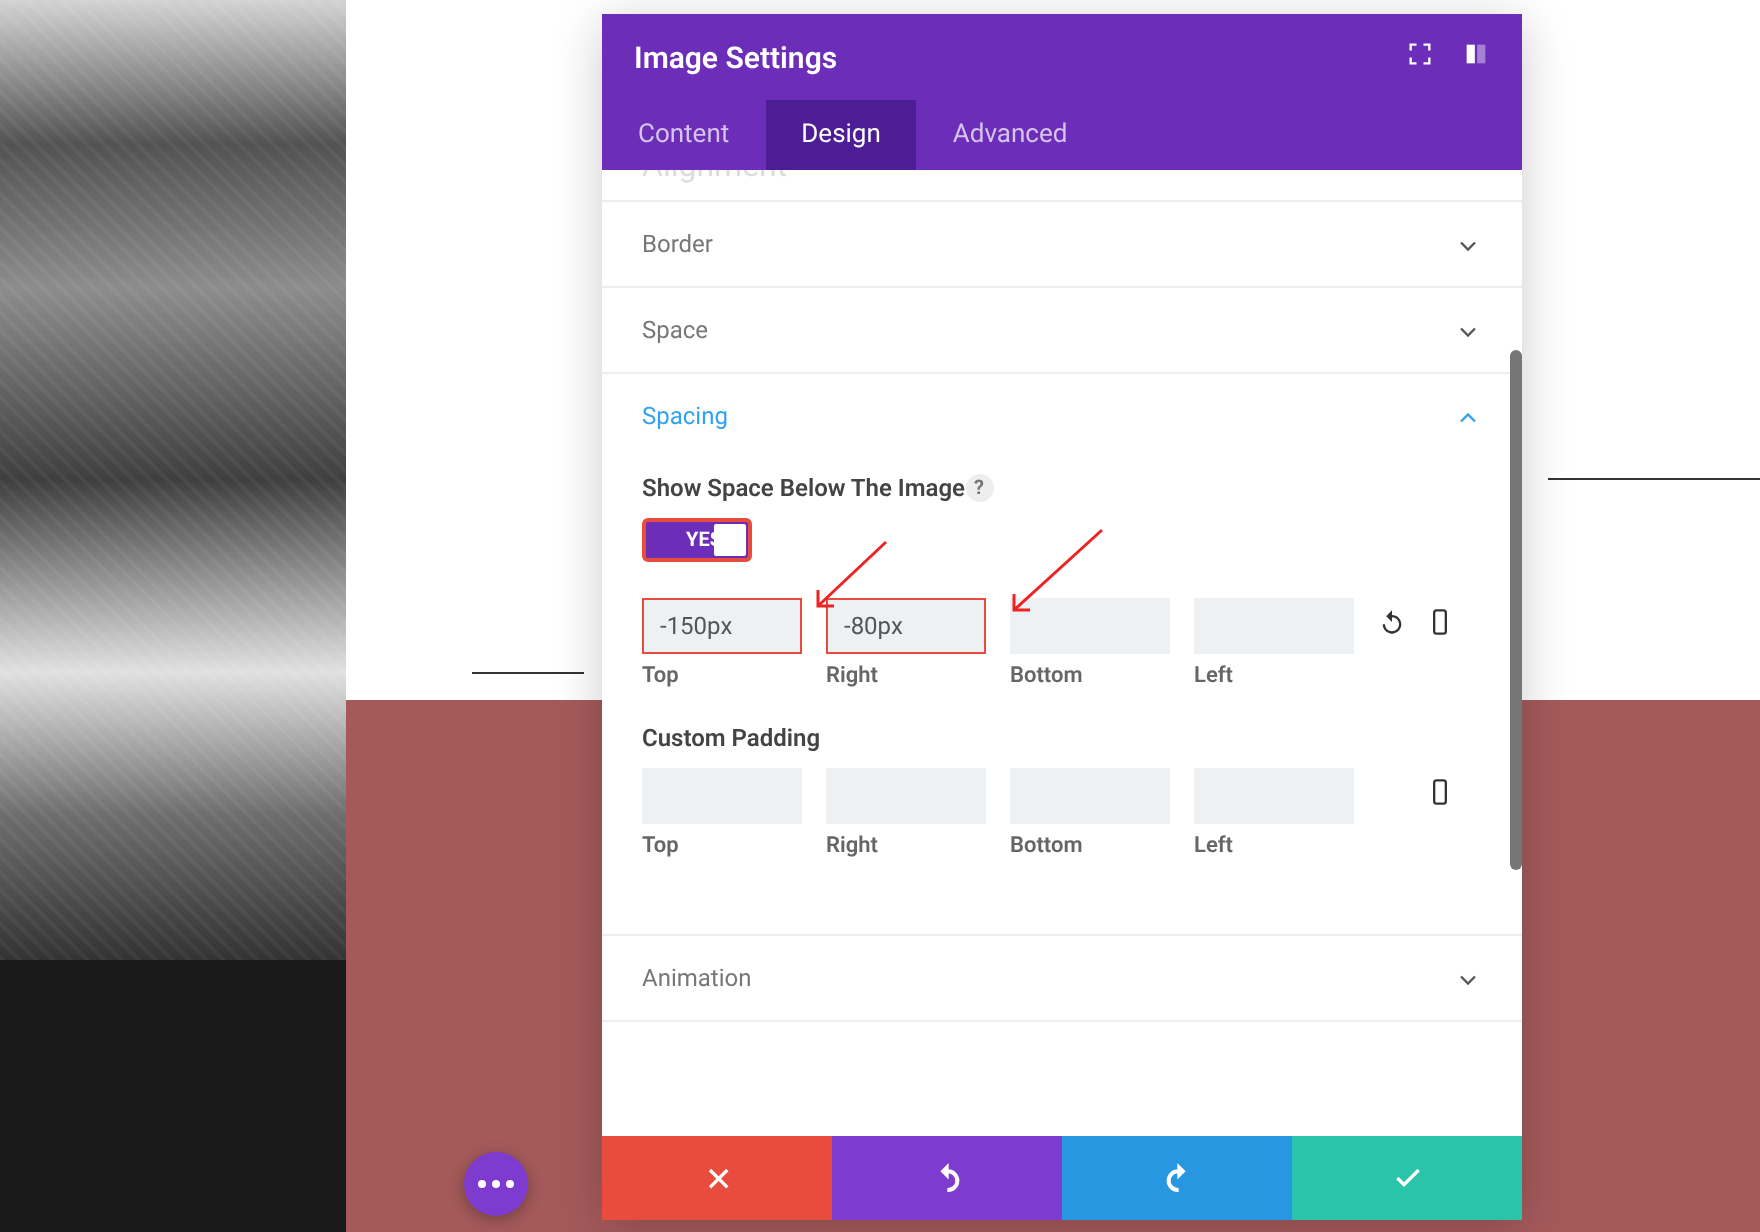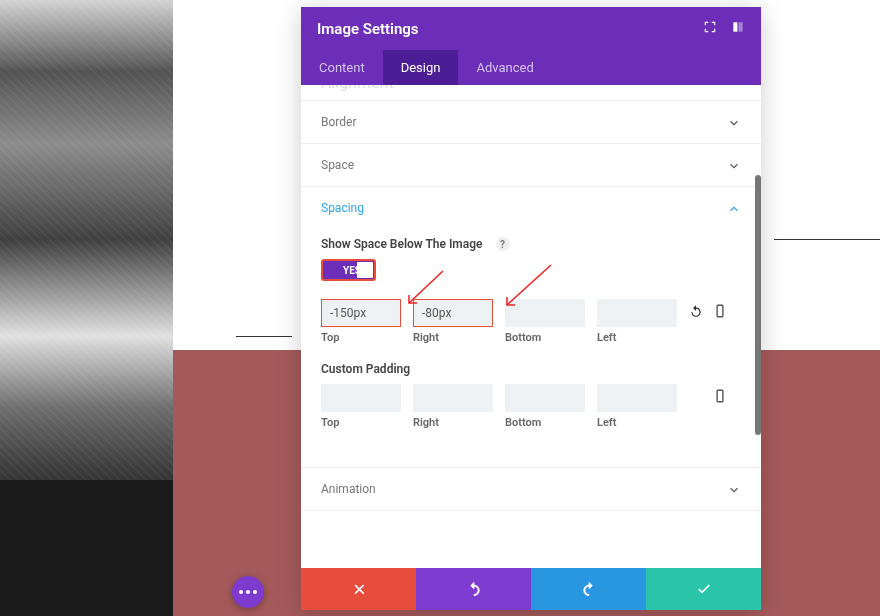--- a/index.html
+++ b/index.html
@@ -26,21 +26,21 @@
 .tab.active{background:#4c1d95;color:#fff}
 .pbody{flex:1;overflow:auto;padding:0 0 4px;position:relative}
 .scrollbar-thumb{position:absolute;right:0;top:90px;width:6px;height:260px;background:#767676;border-radius:3px}
 .section-row{display:flex;align-items:center;justify-content:space-between;padding:14px 20px;cursor:pointer}
 .section-label{font-size:12px;color:#777}
 .section-label.active{color:#2ea3f2}
 .chev{width:14px;height:14px}
 .chev svg{width:14px;height:14px;stroke:#555;stroke-width:2;fill:none}
 .divider{height:1px;background:#eee;margin:0 0}
 .spacing-content{padding:8px 20px 20px}
-.field-label{font-size:12px;font-weight:600;color:#444;margin-bottom:8px;display:flex;align-items:center;gap:13px}
+.field-label{font-size:12px;font-weight:600;color:#444;margin-bottom:8px;display:flex;align-items:center;gap:0}
 .help{width:14px;height:14px;border-radius:50%;background:#eee;color:#777;font-size:10px;font-weight:700;display:inline-flex;align-items:center;justify-content:center}
 .toggle-wrap{width:55px;height:22px;border:2px solid #e74c3c;border-radius:3px;background:#6c2eb9;position:relative;display:flex;align-items:center;margin-bottom:18px}
 .toggle-wrap .yes{color:#fff;font-size:10px;font-weight:700;padding-left:20px}
 .toggle-knob{position:absolute;right:1px;top:1px;width:16px;height:16px;background:#fff;border-radius:1px}
 .margin-row{display:flex;gap:12px;align-items:flex-start;margin-bottom:18px;position:relative}
 .mcol{display:flex;flex-direction:column;align-items:flex-start;gap:4px}
 .mbox{width:80px;height:28px;background:#eef1f4;border:none;font-size:12px;padding:0 8px;color:#555}
 .mbox.hl{border:1.5px solid #e74c3c}
 .mlabel{font-size:11px;color:#666;font-weight:600}
 .tool-icons{display:flex;gap:10px;align-items:center;padding-top:4px}

